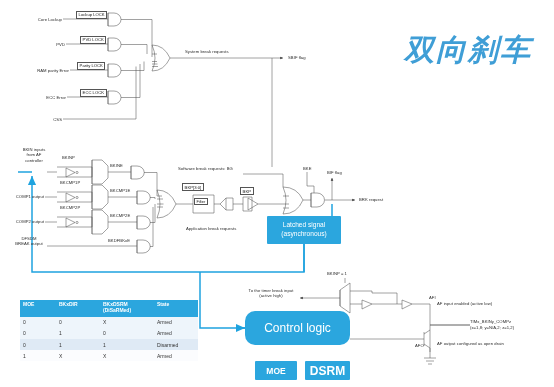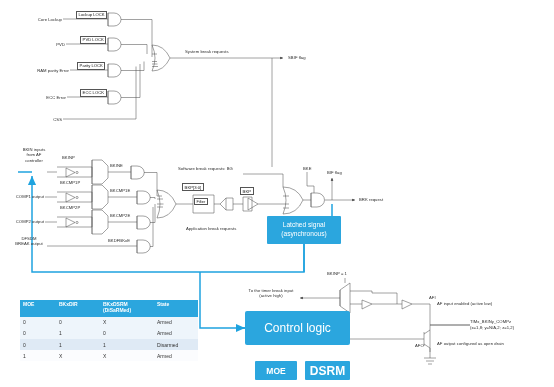--- a/index.html
+++ b/index.html
@@ -12,21 +12,21 @@
   .lbl.c{text-align:center;}
   .lbl.r{text-align:right;}
   .boxlbl{position:absolute;font-size:4.2px;border:0.5px solid #555;
           background:#fff;padding:0.6px 1.6px;white-space:nowrap;}
   
   .cyan{position:absolute;background:#2BA6DE;color:#fff;
         display:flex;align-items:center;justify-content:center;
         text-align:center;border-radius:1px;}
   #latched{left:267px;top:216px;width:74px;height:28px;font-size:6.6px;line-height:1.35;}
   #ctrl{left:245px;top:311px;width:105px;height:34px;font-size:12px;
-        border-radius:2px;}
+        border-radius:10px;}
   #moe{left:255px;top:361px;width:42px;height:19px;font-size:8.5px;font-weight:bold;}
   #dsrm{left:305px;top:361px;width:45px;height:19px;font-size:12px;font-weight:bold;}
   
   #tbl{position:absolute;left:20px;top:300px;width:178px;
        border-collapse:collapse;font-size:5px;}
   #tbl th{background:#2BA6DE;color:#fff;font-weight:bold;text-align:left;
           padding:2.4px 3px;line-height:1.18;vertical-align:top;font-size:5px;}
   #tbl td{padding:2.6px 3px;color:#333;font-size:5px;}
   #tbl tr.odd td{background:#eef5fb;}
   #tbl tr.even td{background:#dfeaf5;}
@@ -210,20 +210,21 @@
   <div class="boxlbl" style="left:77px;top:61.5px;">Parity LOCK</div>
 
   <div class="lbl r" style="left:12px;top:94.5px;width:54px;">ECC Error</div>
   <div class="boxlbl" style="left:80px;top:88.5px;">ECC LOCK</div>
 
   <div class="lbl r" style="left:12px;top:116.5px;width:50px;">CSS</div>
 
   <div class="lbl" style="left:185px;top:49px;">System break requests</div>
   <div class="lbl" style="left:288px;top:55px;">SBIF flag</div>
 
+  <div id="cn">双向刹车</div>
 
   <div class="lbl c" style="left:14px;top:147px;width:40px;">BKIN inputs
 from AF
 controller</div>
   <div class="lbl" style="left:62px;top:155px;">BKINP</div>
   <div class="lbl" style="left:110px;top:163px;">BKINE</div>
 
   <div class="lbl r" style="left:6px;top:194px;width:38px;">COMP1 output</div>
   <div class="lbl" style="left:60px;top:180px;">BKCMP1P</div>
   <div class="lbl" style="left:110px;top:188px;">BKCMP1E</div>

